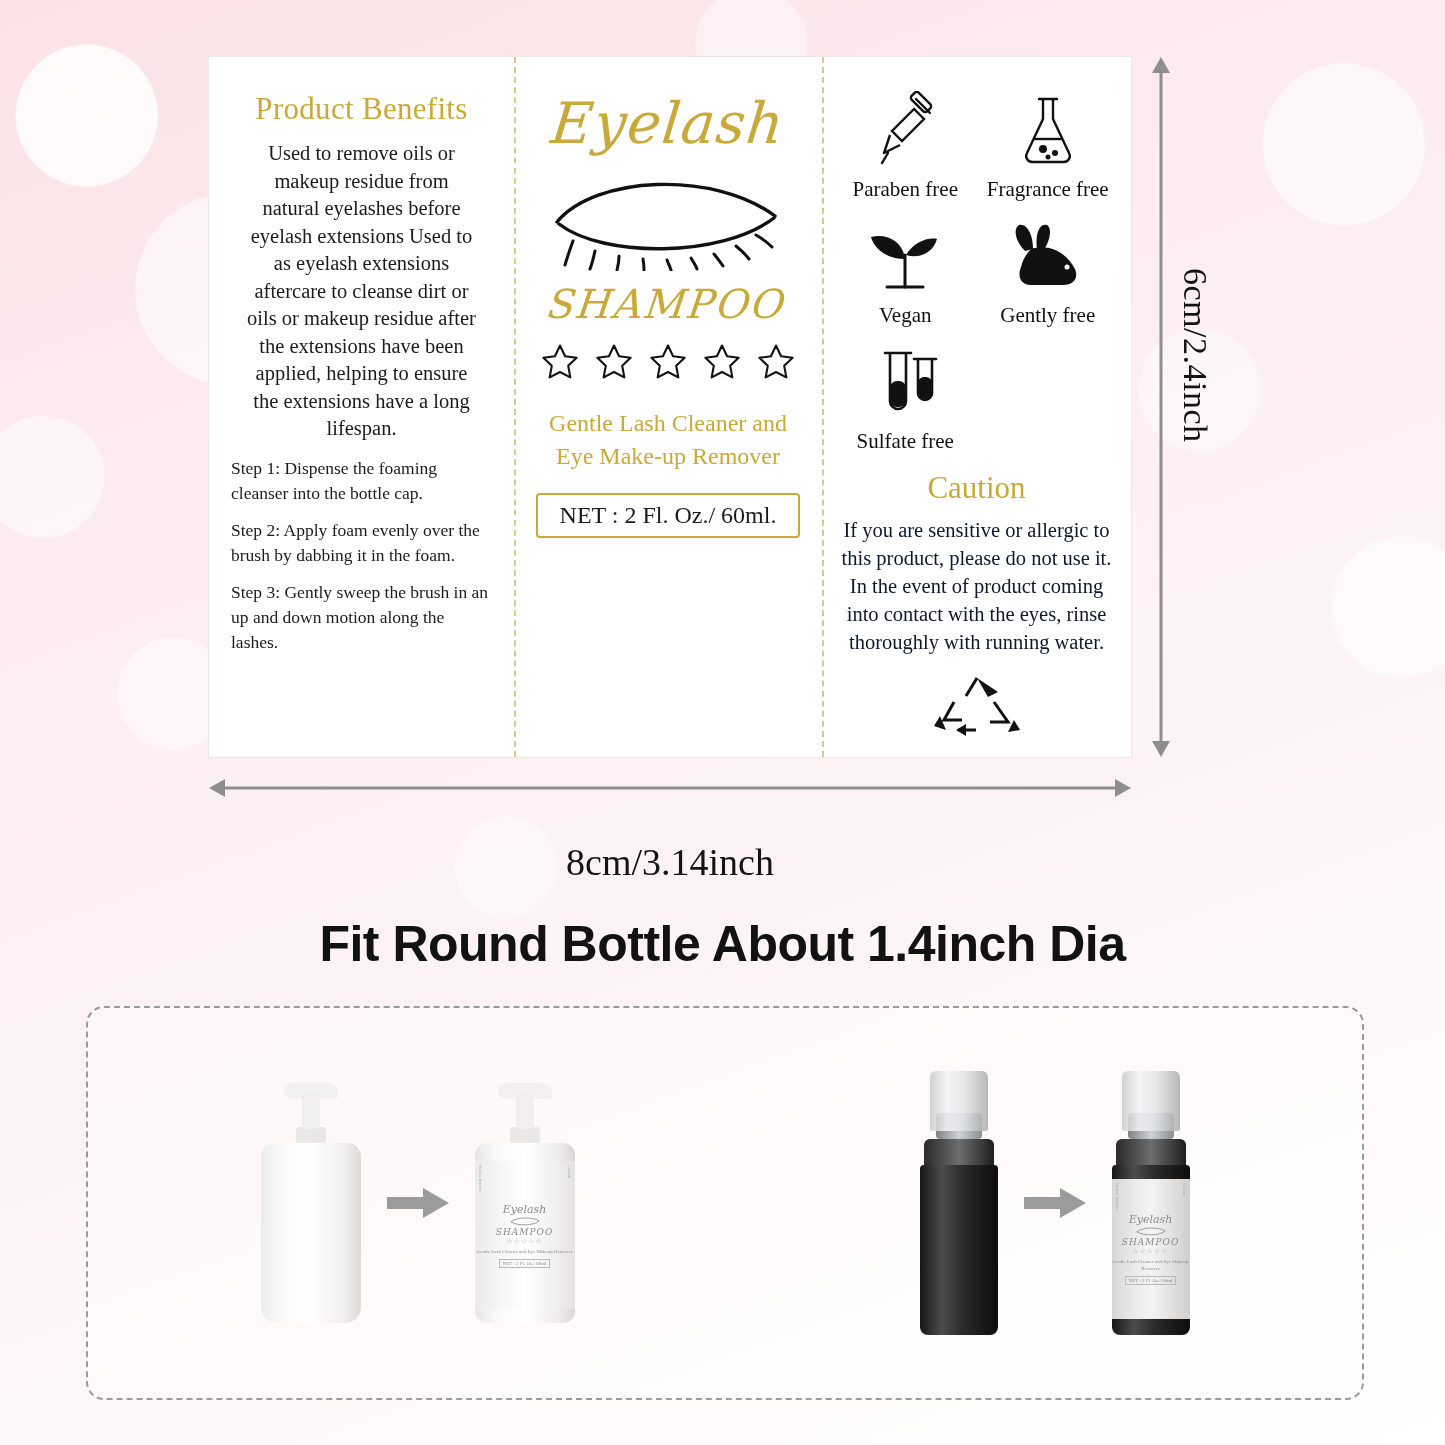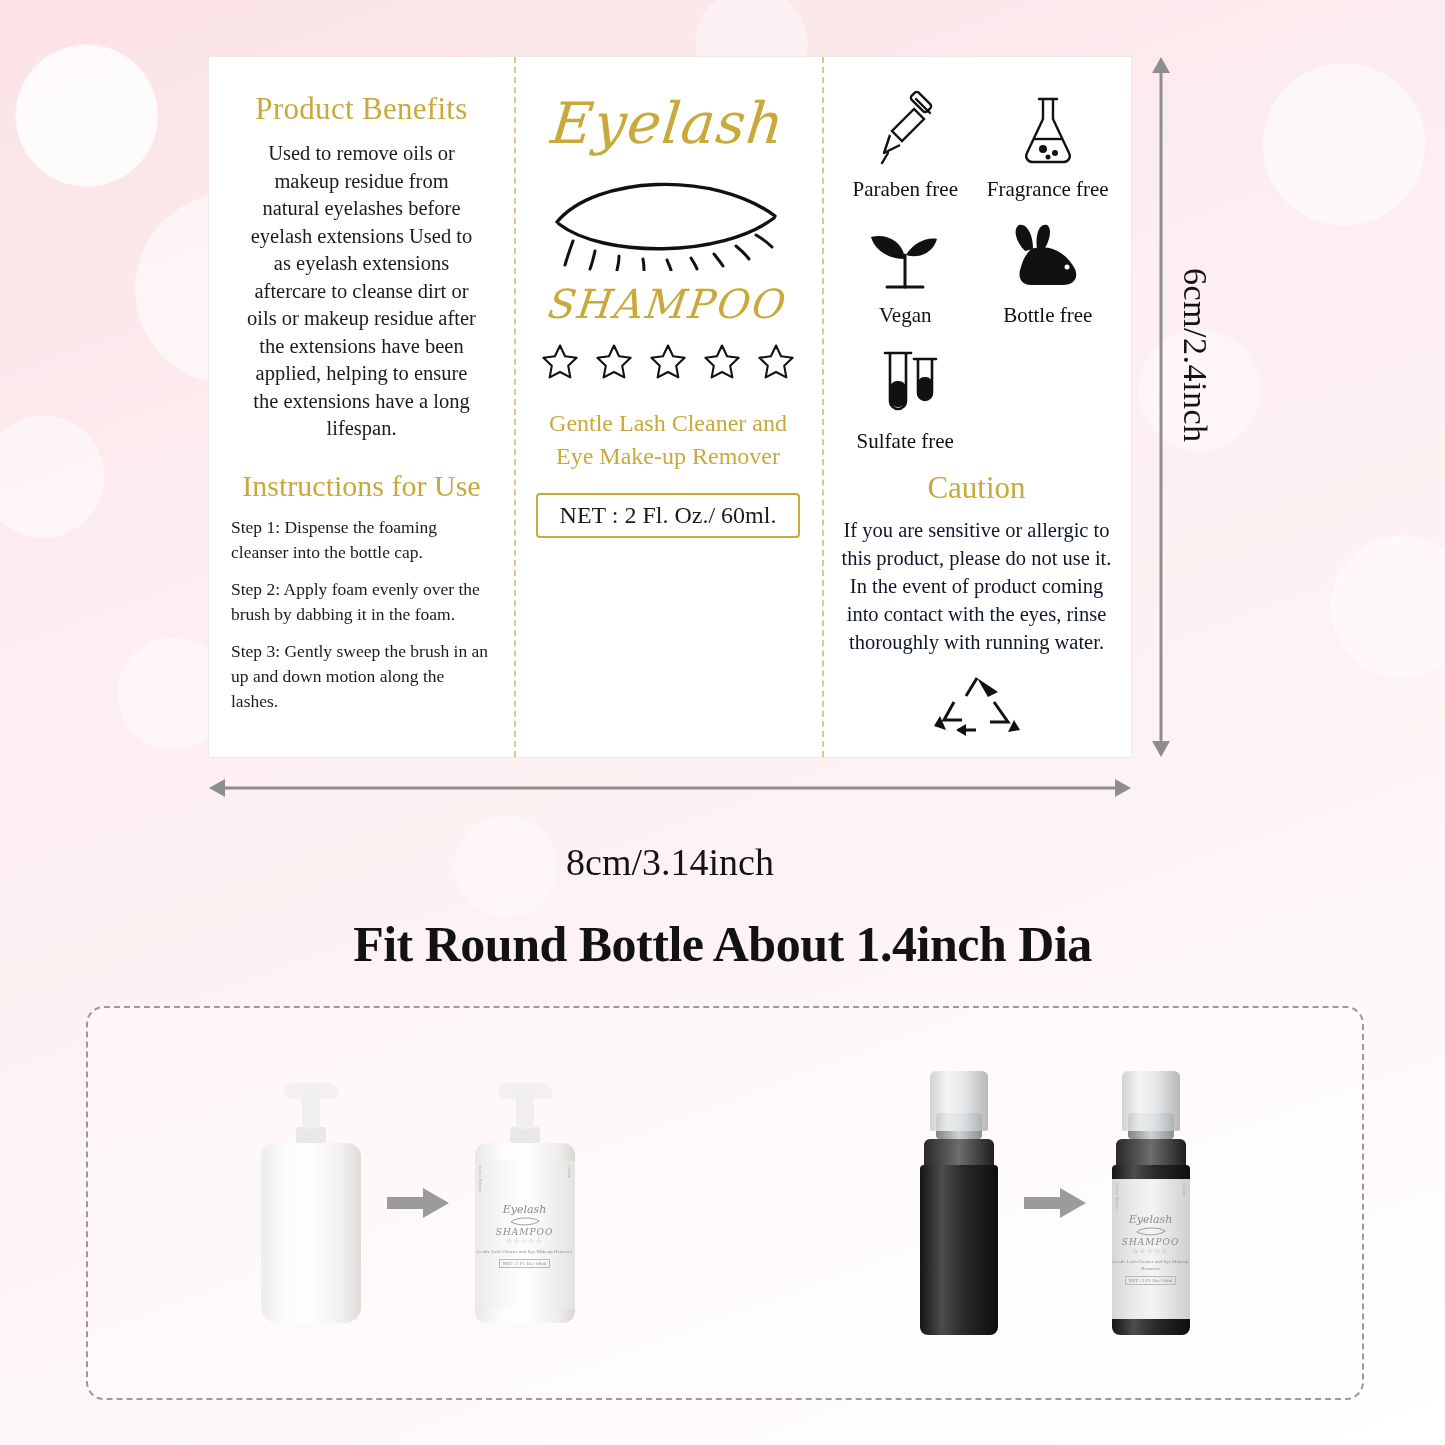--- a/index.html
+++ b/index.html
@@ -126,21 +126,21 @@
     letter-spacing:.5px;
   }
   .dim-label-h{
     position:absolute;left:209px;top:840px;width:922px;text-align:center;
     font-size:38px;color:#141414;
   }
 
   
   .fit-title{
     position:absolute;left:0;right:0;top:915px;text-align:center;
-    font-family:Liberation Serif, serif;
+    font-family:Liberation Sans, sans-serif;
     font-weight:700;font-size:50px;color:#121212;letter-spacing:-0.5px;
   }
   .dashed-box{
     position:absolute;left:86px;top:1006px;width:1274px;height:390px;
     border:2px dashed #9a9a9a;border-radius:18px;
     background:rgba(255,255,255,.35);
   }
   .pairs{position:absolute;inset:0;display:flex;align-items:center;justify-content:space-around;}
   .pair{display:flex;align-items:center;gap:26px;}
   .arrow-gray{width:62px;height:34px;}
@@ -203,21 +203,20 @@
 
   <div class="label">
 
     <div class="divider d1"></div>
     <div class="divider d2"></div>
 
     <div class="col colA">
       <h2 class="gold">Product Benefits</h2>
       <p class="benefits-text">Used to remove oils or makeup residue from natural eyelashes before eyelash extensions Used to as eyelash extensions aftercare to cleanse dirt or oils or makeup residue after the extensions have been applied, helping to ensure the extensions have a long lifespan.</p>
 
-      <h2 class="instr">Instructions for Use</h2>
       <div class="steps">
         <p>Step 1: Dispense the foaming cleanser into the bottle cap.</p>
         <p>Step 2: Apply foam evenly over the brush by dabbing it in the foam.</p>
         <p>Step 3: Gently sweep the brush in an up and down motion along the lashes.</p>
       </div>
     </div>
 
     <div class="col colB">
       <div class="brand">Eyelash</div>
 
@@ -301,21 +300,21 @@
           <span class="cap">Vegan</span>
         </div>
 
         <div class="icon-cell">
           <svg width="86" height="76" viewBox="0 0 86 76" fill="none">
             <path d="M20 30 C10 20, 8 8, 14 4 C22 2, 28 14, 28 28 Z" fill="#111"></path>
             <path d="M32 28 C30 14, 34 2, 42 4 C48 8, 44 22, 38 30 Z" fill="#111"></path>
             <path d="M26 28 C44 22, 62 32, 70 48 C74 58, 68 64, 58 64 L26 64 C16 64, 12 56, 16 46 C18 38, 22 32, 26 28 Z" fill="#111"></path>
             <circle cx="62" cy="46" r="2.5" fill="#fff"></circle>
           </svg>
-          <span class="cap">Bottle free</span>
+          <span class="cap">Gently free</span>
         </div>
 
 
         <div class="icon-cell">
           <svg width="74" height="76" viewBox="0 0 74 76" fill="none" stroke="#111" stroke-width="2.6">
             <path d="M22 6 v48 a8 8 0 0 0 16 0 V6"></path>
             <path d="M17 6 h26" stroke-linecap="round"></path>
             <rect x="22" y="34" width="16" height="26" rx="7" fill="#111" stroke="none"></rect>
             <path d="M50 12 v34 a7 7 0 0 0 14 0 V12"></path>
             <path d="M46 12 h22" stroke-linecap="round"></path>

